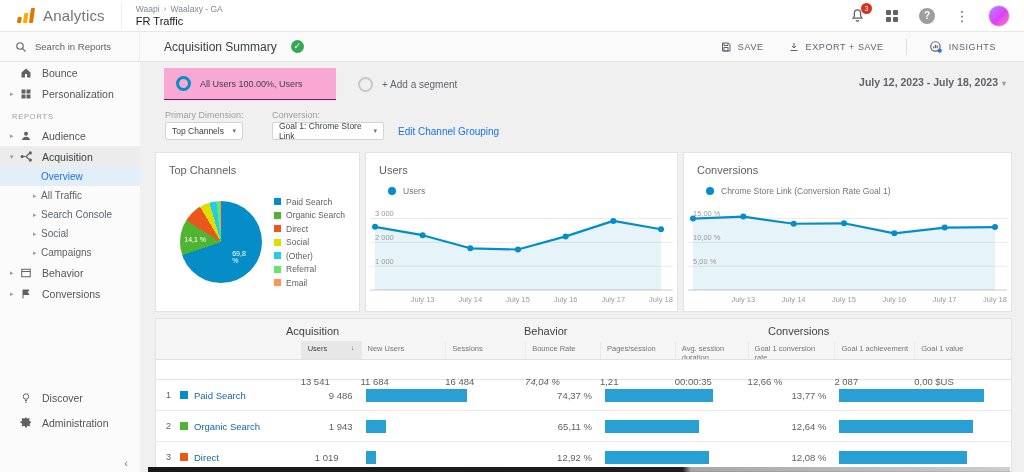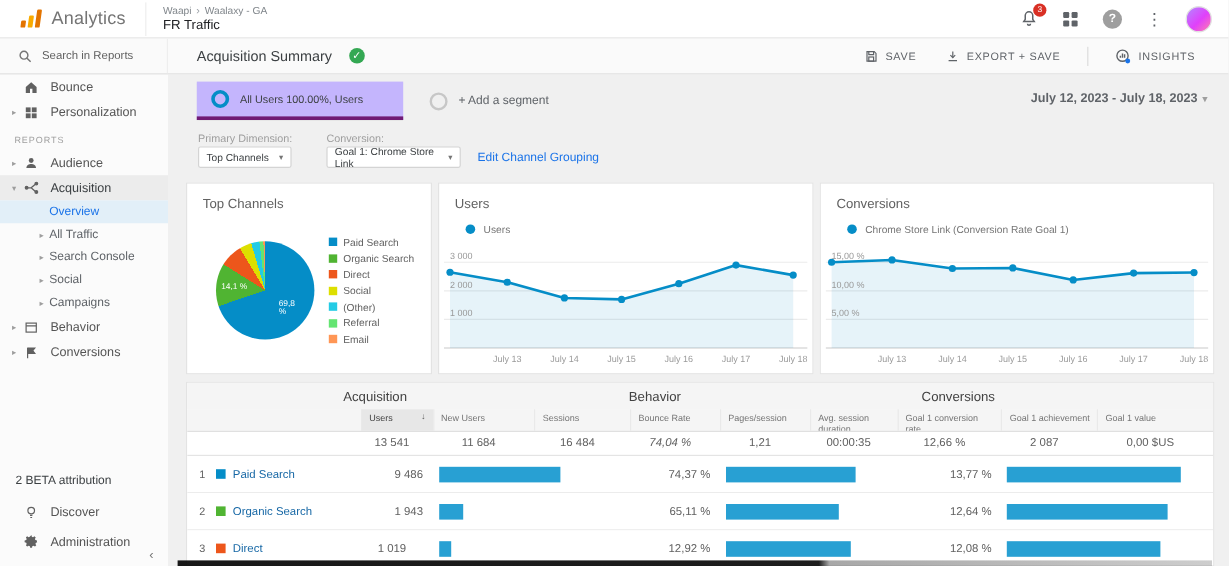--- a/index.html
+++ b/index.html
@@ -47,21 +47,21 @@
   .nav-item.child .arr { width:8px; flex:0 0 8px; }
   .nav-item.child.selected { background:#e2eff8; color:#1a73e8; }
   #sidebar-bottom { position:absolute; left:0; top:325px; width:140px; }
   .beta-label { font-size:10px; color:#3c4043; padding:8px 0 10px 13px; }
   .collapse-ic { position:absolute; right:12px; top:70px; color:#757575; font-size:11px; cursor:pointer; }
 
   
   #main { position:absolute; left:140px; top:62px; width:884px; height:410px; background:#f0f0f0; }
 
   
-  .seg-card { position:absolute; background:#c4b5fd; border-bottom:3px solid #701a75; box-shadow:0 1px 1px rgba(0,0,0,.04); display:flex; align-items:center; gap:9px; padding:0 12px; height:32px; top:6px; cursor:pointer; }
+  .seg-card { position:absolute; background:#f9a8d4; border-bottom:1px solid #701a75; box-shadow:0 1px 1px rgba(0,0,0,.04); display:flex; align-items:center; gap:9px; padding:0 12px; height:32px; top:6px; cursor:pointer; }
   #seg-all { left:24px; width:172px; }
   #seg-add { left:206px; width:130px; background:transparent; border:none; box-shadow:none; }
   .seg-ring { width:15px; height:15px; border-radius:50%; border:3px solid #058dc7; flex:0 0 15px; }
   .seg-ring.empty { border:2px solid #c7c7c7; }
   .seg-text { font-size:9px; color:#3c4043; }
   .seg-add-text { font-size:10px; color:#5f6368; }
   #date-range { position:absolute; right:18px; top:14px; font-size:10.5px; color:#5f6368; font-weight:bold; cursor:pointer; }
   #date-range .caret { font-size:8px; color:#9e9e9e; margin-left:4px; }
 
   
@@ -92,21 +92,21 @@
   
   #table-card { position:absolute; left:15px; top:256px; width:857px; height:154px; background:#fff; border:1px solid #e3e3e3; overflow:hidden; }
   .tgroup-row { position:relative; height:22px; background:#f5f5f5; }
   .tgroup { position:absolute; top:6px; font-size:11px; color:#424242; }
   .thead-row { display:flex; height:19px; background:#f5f5f5; border-bottom:1px solid #e0e0e0; }
   .th { font-size:7.5px; color:#757575; padding:3px 6px 0 6px; border-left:1px solid #e9e9e9; overflow:hidden; line-height:1.25; cursor:pointer; }
   .th:first-child { border-left:none; }
   .th.sorted { background:#e7e7e7; color:#424242; }
   .th .sort-arr { float:right; font-size:7px; color:#616161; }
   .totals-row { display:flex; height:20px; background:#fff; border-bottom:1px solid #e4e4e4; }
-  .total-cell { font-size:9.5px; color:#616161; text-align:center; padding:4px 8px 0 0; }
+  .total-cell { font-size:9.5px; color:#616161; text-align:left; padding:16px 8px 0 0; }
   .drow { display:flex; height:31px; border-bottom:1px solid #ececec; background:#fff; align-items:center; }
   .dlabel { display:flex; align-items:center; gap:6px; padding-left:10px; }
   .drank { font-size:9px; color:#616161; width:8px; }
   .dswatch { width:8px; height:8px; flex:0 0 8px; }
   .dlink { font-size:9.5px; color:#1667a5; cursor:pointer; }
   .dval { font-size:9.5px; color:#616161; text-align:right; padding-right:8px; }
   .barcell { height:13px; display:flex; align-items:center; }
   .bar { height:13px; background:#28a0d3; }
 
   
@@ -277,21 +277,20 @@
           <span class="nicon">
             <svg width="12" height="12" viewBox="0 0 24 24" fill="none" stroke="#616161" stroke-width="2">
               <path d="M6 21V3.5"></path>
               <path d="M6 4h12l-3.5 4.5L18 13H6" fill="#616161"></path>
             </svg>
           </span>
           <span>Conversions</span>
         </div>
       </div>
     <div id="sidebar-bottom">
-      <div class="beta-label">2 BETA attribution</div>
       <div class="nav-item">
         <span class="arr"></span>
         <span class="nicon">
           <svg width="12" height="12" viewBox="0 0 24 24" fill="none" stroke="#616161" stroke-width="2">
               <circle cx="12" cy="9" r="5.5"></circle>
               <path d="M10 17h4M10.5 20.5h3"></path>
             </svg>
         </span>
         <span>Discover</span>
       </div>

